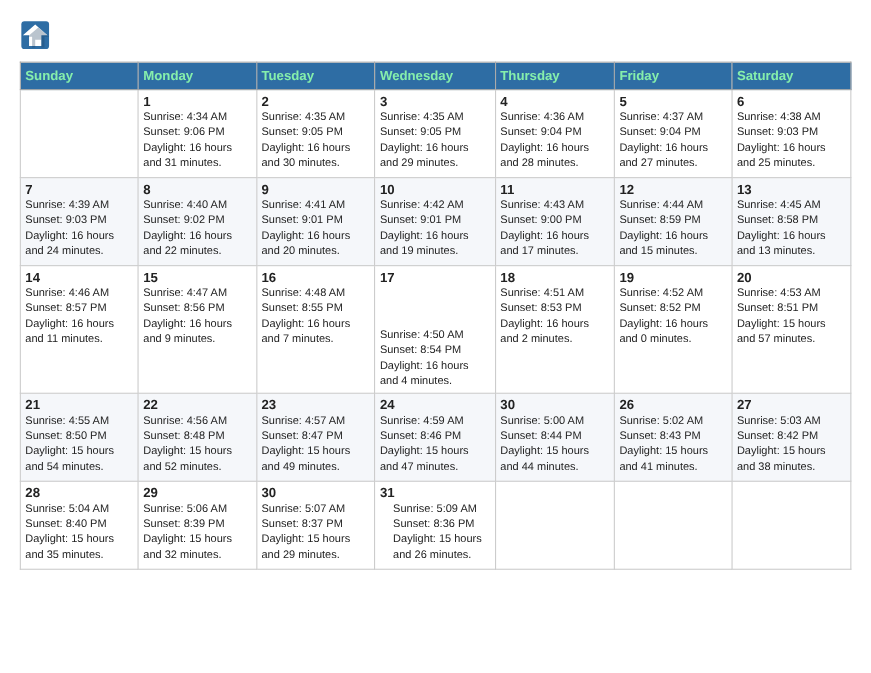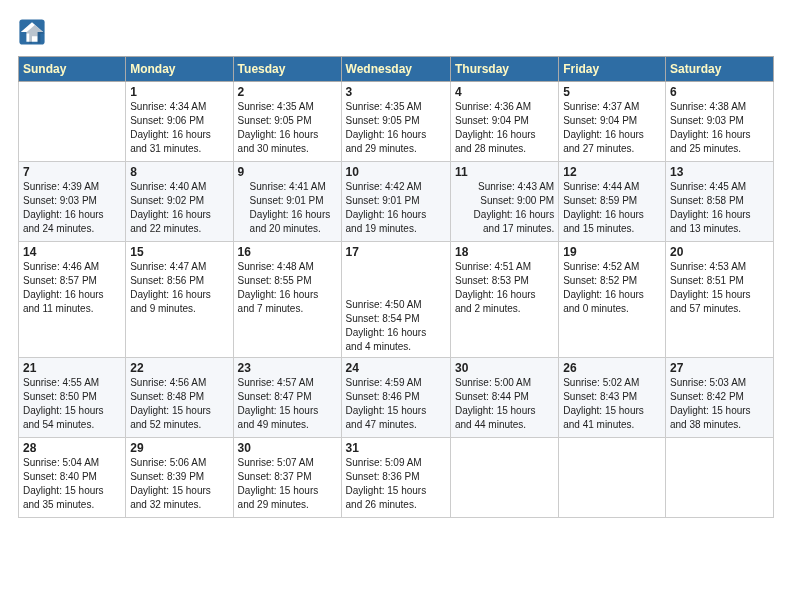--- a/index.html
+++ b/index.html
@@ -48,21 +48,21 @@
       font-size: 15px;
       color: #333;
       margin-top: 2px;
     }
     table {
       width: 100%;
       border-collapse: collapse;
     }
     th {
       background-color: #2e6da4;
-      color: #fef9c3;
+      color: #86efac;
       font-size: 12px;
       font-weight: bold;
       padding: 5px 4px;
       text-align: left;
       border: 1px solid #aaa;
     }
     td {
       border: 1px solid #ccc;
       vertical-align: top;
       padding: 3px 4px;
@@ -179,35 +179,35 @@
           </td>
           <td>
             <span class="day-num">8</span>
             <div class="day-info" style="white-space: pre-line;">Sunrise: 4:40 AM
 Sunset: 9:02 PM
 Daylight: 16 hours
 and 22 minutes.</div>
           </td>
           <td>
             <span class="day-num">9</span>
-            <div class="day-info" style="white-space: pre-line; margin-left: 12px;">Sunrise: 4:41 AM
+            <div class="day-info" style="white-space: pre-line;">Sunrise: 4:41 AM
 Sunset: 9:01 PM
 Daylight: 16 hours
 and 20 minutes.</div>
           </td>
           <td>
             <span class="day-num">10</span>
             <div class="day-info" style="white-space: pre-line;">Sunrise: 4:42 AM
 Sunset: 9:01 PM
 Daylight: 16 hours
 and 19 minutes.</div>
           </td>
           <td>
             <span class="day-num">11</span>
-            <div class="day-info" style="white-space: pre-line; text-align: right;">Sunrise: 4:43 AM
+            <div class="day-info" style="white-space: pre-line;">Sunrise: 4:43 AM
 Sunset: 9:00 PM
 Daylight: 16 hours
 and 17 minutes.</div>
           </td>
           <td>
             <span class="day-num">12</span>
             <div class="day-info" style="white-space: pre-line;">Sunrise: 4:44 AM
 Sunset: 8:59 PM
 Daylight: 16 hours
 and 15 minutes.</div>
@@ -339,21 +339,21 @@
           </td>
           <td>
             <span class="day-num">30</span>
             <div class="day-info" style="white-space: pre-line;">Sunrise: 5:07 AM
 Sunset: 8:37 PM
 Daylight: 15 hours
 and 29 minutes.</div>
           </td>
           <td>
             <span class="day-num">31</span>
-            <div class="day-info" style="white-space: pre-line;">Sunrise: 5:09 AM
+            <div class="day-info" style="white-space: pre-line; margin-left: 12px;">Sunrise: 5:09 AM
 Sunset: 8:36 PM
 Daylight: 15 hours
 and 26 minutes.</div>
           </td>
           <td class="empty-cell"></td>
           <td class="empty-cell"></td>
           <td class="empty-cell"></td>
         </tr>
       </tbody>
   </table>

